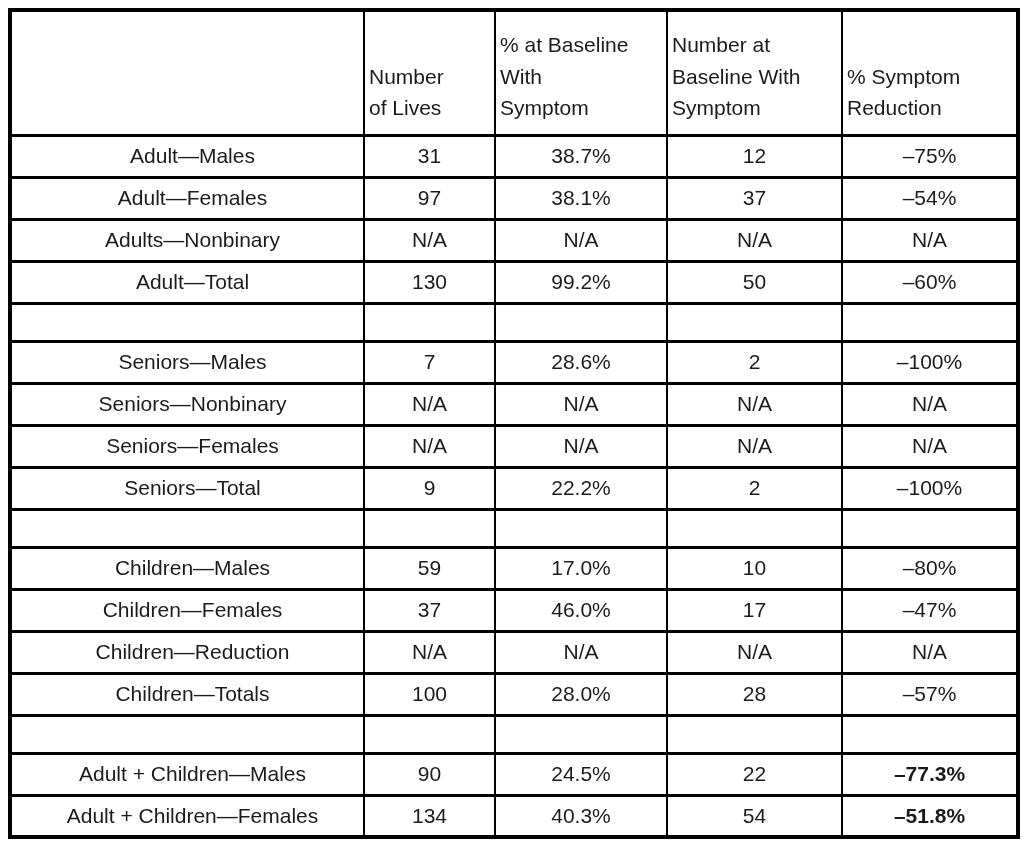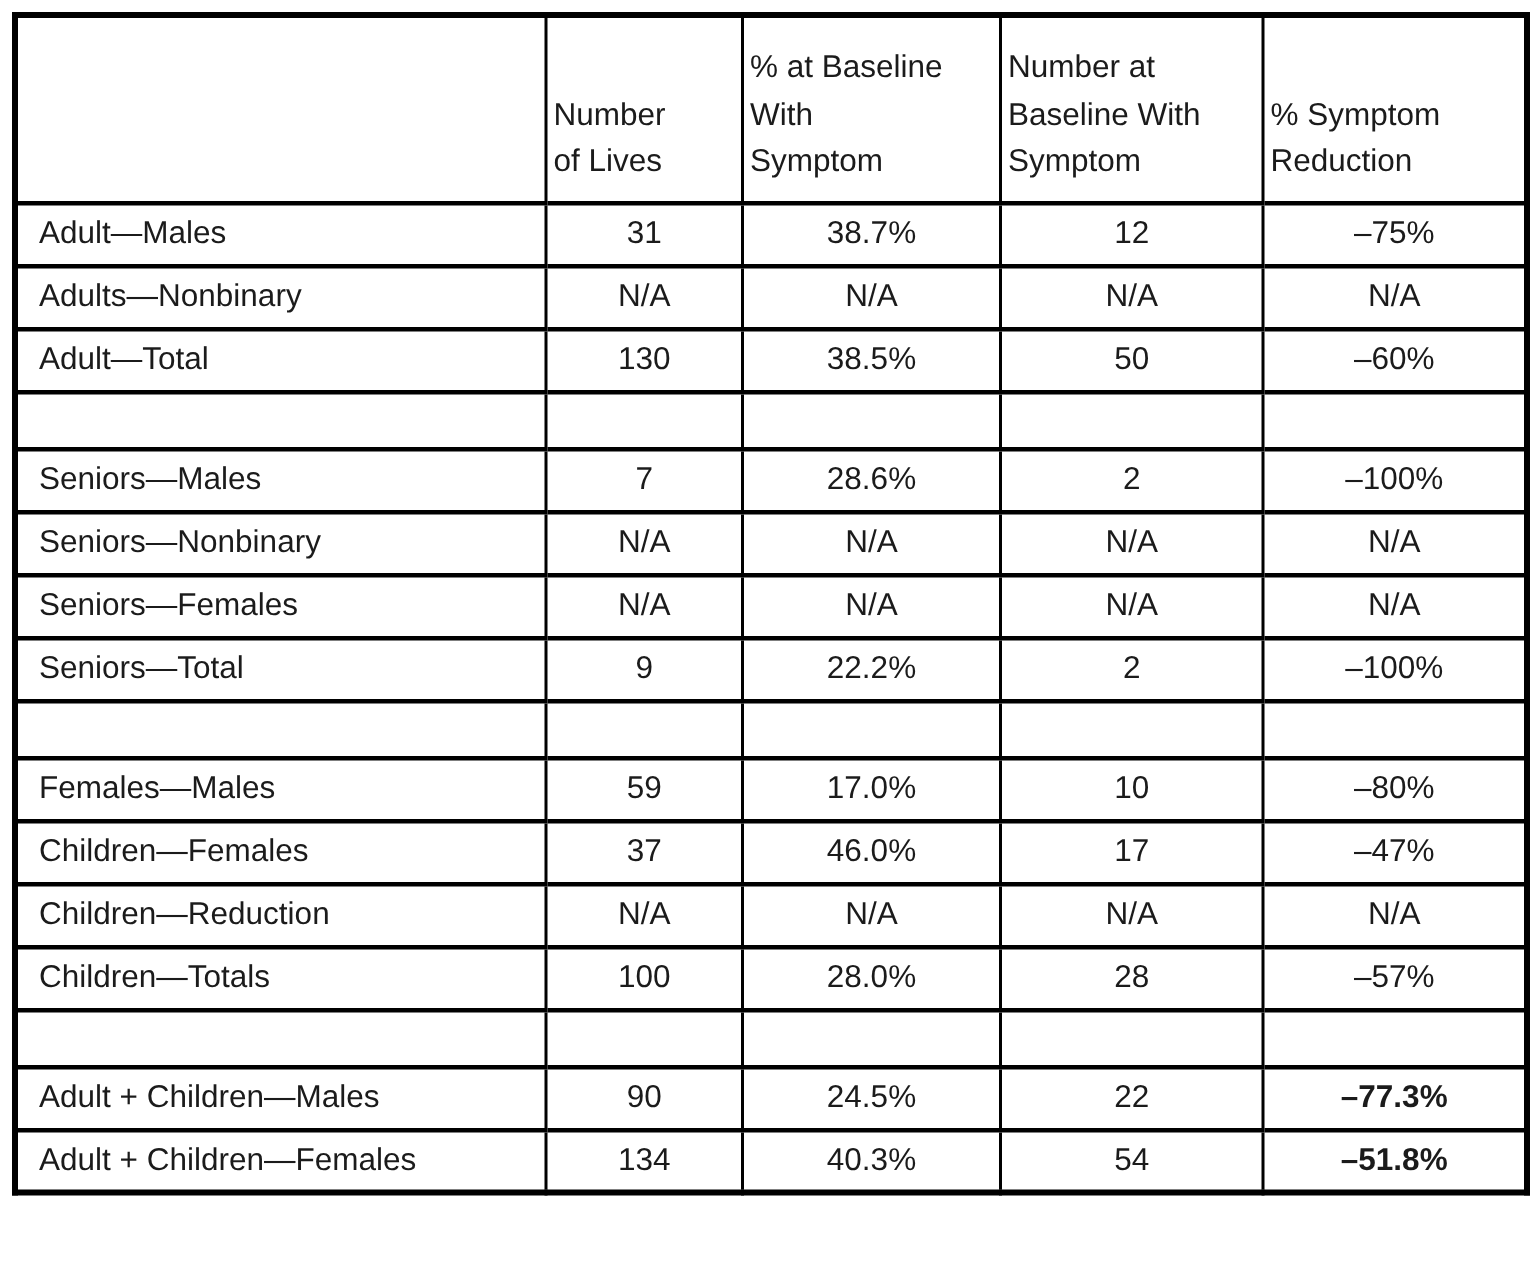--- a/index.html
+++ b/index.html
@@ -33,21 +33,21 @@
     text-align: left;
     padding: 0 4px 10px 4px;
     line-height: 1.5;
   }
   td {
     height: 42px;
     text-align: center;
     padding: 2px 4px;
   }
   td.label {
-    text-align: left;
+    text-align: center;
     padding-left: 14px;
   }
   tr.spacer td { height: 38px; }
   td.bold { font-weight: bold; text-align: center; }
 </style>
 </head>
 <body>
 
 <table>
   <colgroup>
@@ -68,30 +68,37 @@
   </thead>
   <tbody>
       <tr>
         <td class="label">Adult—Males</td>
         <td>31</td>
         <td>38.7%</td>
         <td>12</td>
         <td>–75%</td>
       </tr>
       <tr>
+        <td class="label">Adult—Females</td>
+        <td>97</td>
+        <td>38.1%</td>
+        <td>37</td>
+        <td>–54%</td>
+      </tr>
+      <tr>
         <td class="label">Adults—Nonbinary</td>
         <td>N/A</td>
         <td>N/A</td>
         <td>N/A</td>
         <td>N/A</td>
       </tr>
       <tr>
         <td class="label">Adult—Total</td>
         <td>130</td>
-        <td>38.5%</td>
+        <td>99.2%</td>
         <td>50</td>
         <td>–60%</td>
       </tr>
       <tr class="spacer">
         <td></td>
         <td></td>
         <td></td>
         <td></td>
         <td></td>
       </tr>
@@ -124,21 +131,21 @@
         <td>–100%</td>
       </tr>
       <tr class="spacer">
         <td></td>
         <td></td>
         <td></td>
         <td></td>
         <td></td>
       </tr>
       <tr>
-        <td class="label">Females—Males</td>
+        <td class="label">Children—Males</td>
         <td>59</td>
         <td>17.0%</td>
         <td>10</td>
         <td>–80%</td>
       </tr>
       <tr>
         <td class="label">Children—Females</td>
         <td>37</td>
         <td>46.0%</td>
         <td>17</td>

